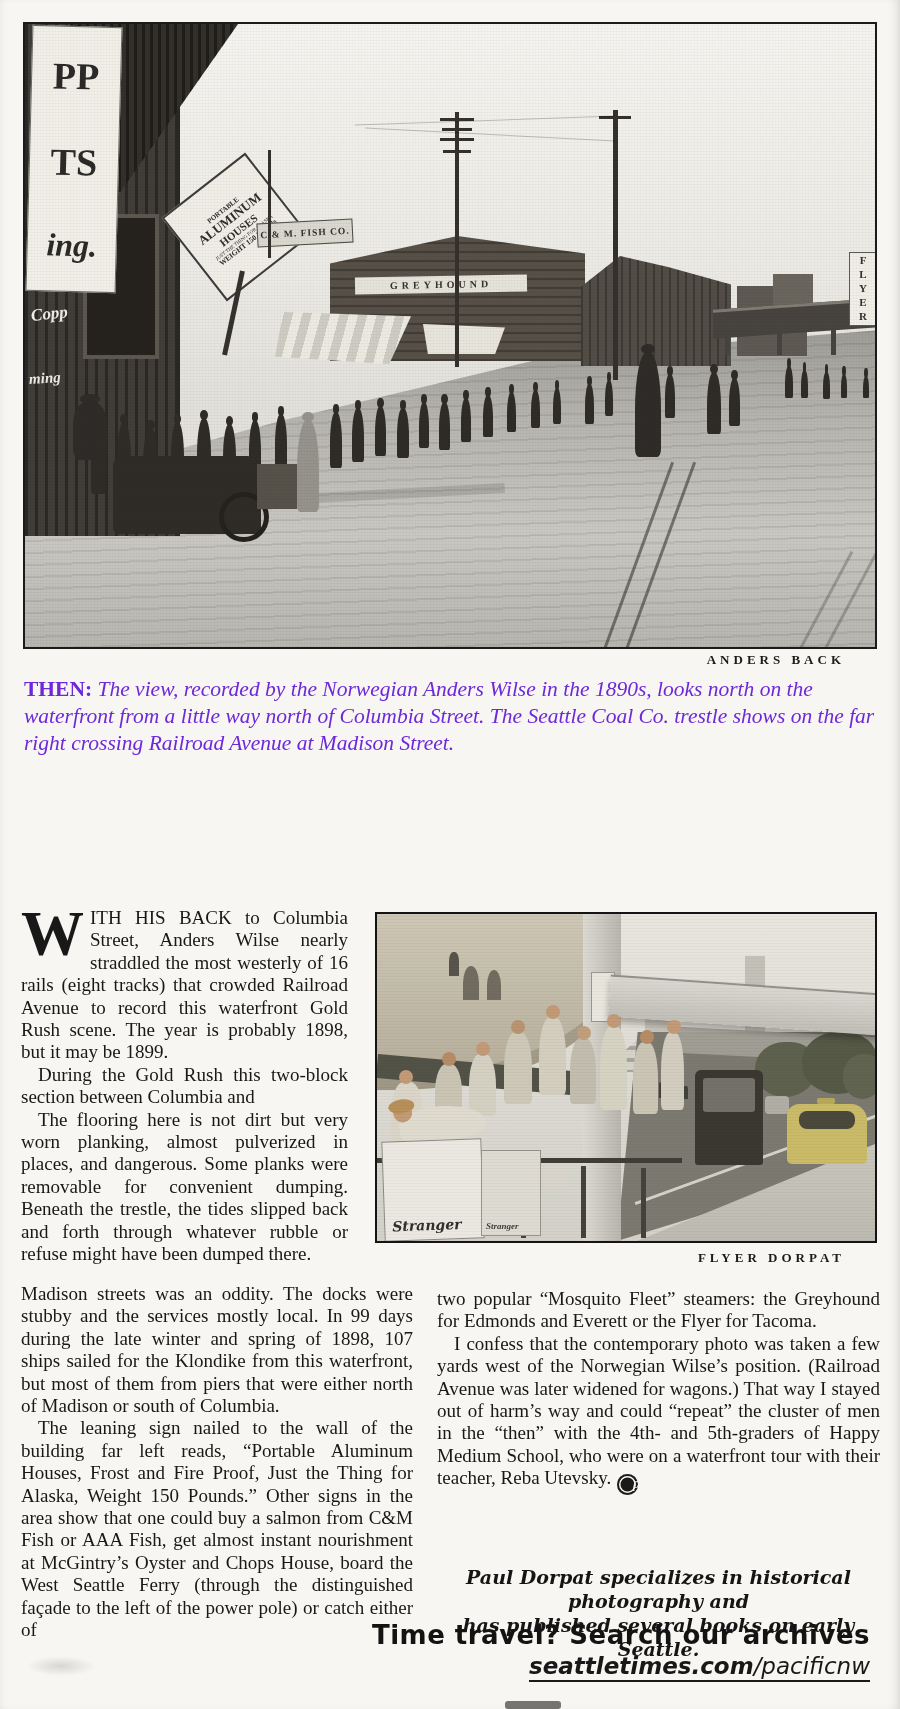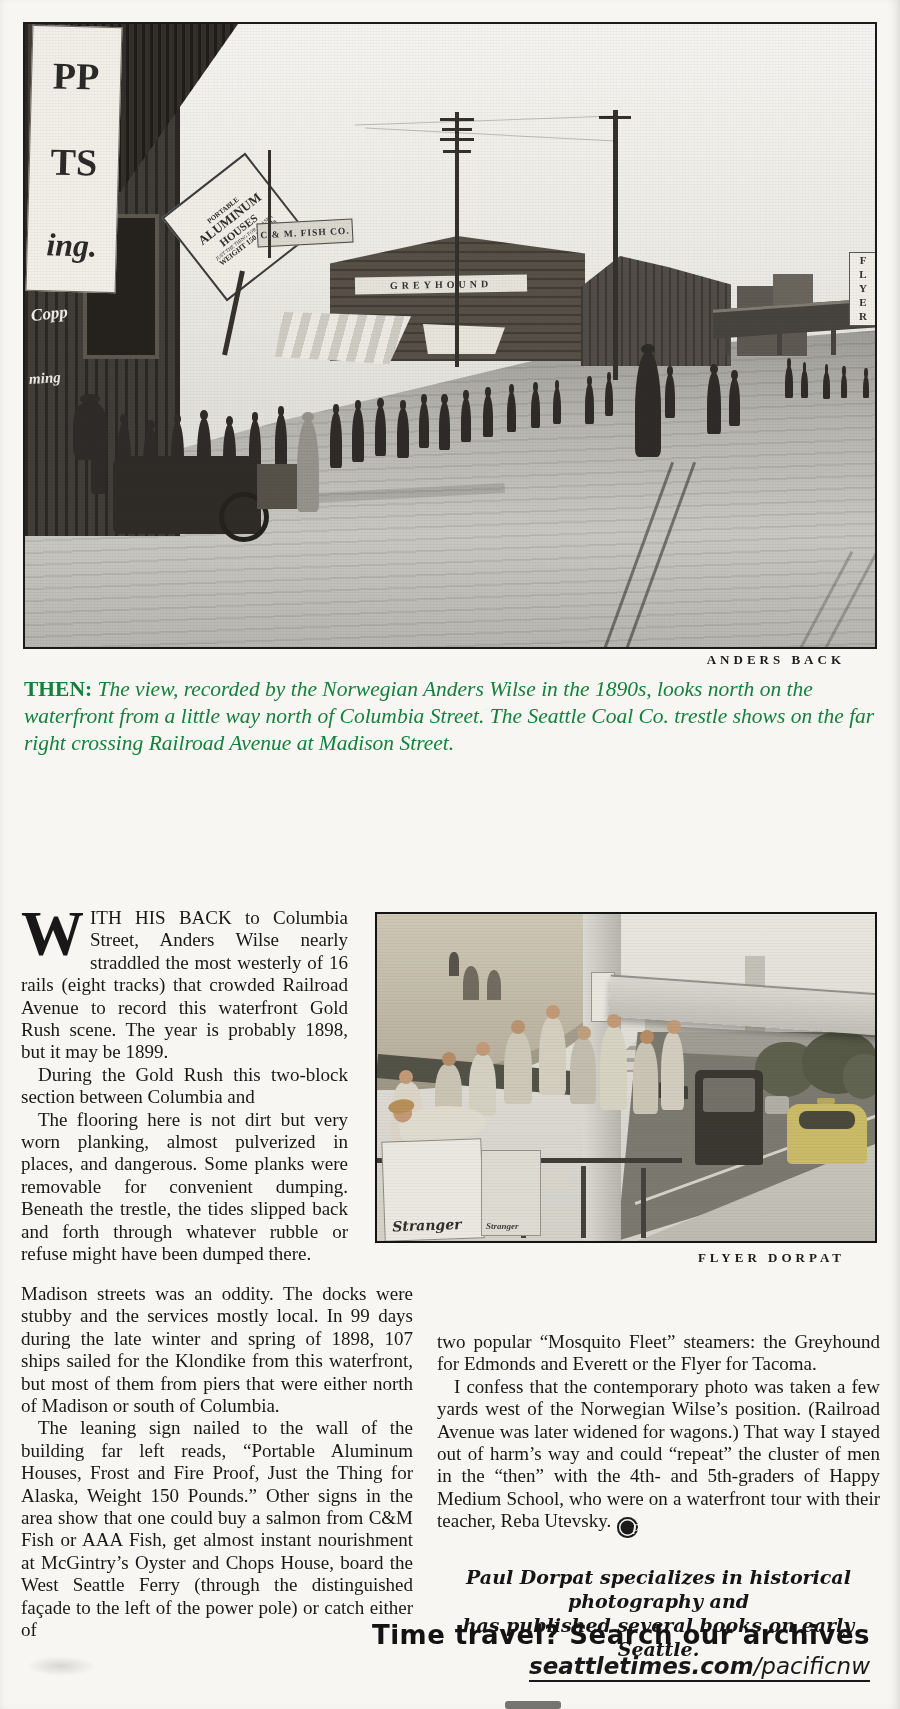--- a/index.html
+++ b/index.html
@@ -74,34 +74,34 @@
   .mast-title{font-family:"DejaVu Serif",serif;font-weight:bold;font-size:41px;color:#161616;
       letter-spacing:1px;-webkit-text-stroke:1.3px #161616;}
   .mast-byline{font-family:"Liberation Serif",serif;font-weight:bold;font-style:italic;font-size:25px;
       color:#161616;margin-left:12px;}
 
   
   .credit{position:absolute;font-size:13px;font-weight:bold;letter-spacing:4px;color:#1c1c1c;
       font-family:"Liberation Serif",serif;}
   .credit-then{top:652px;right:55px;}
   .credit-now{top:1250px;right:55px;}
-  .caption{position:absolute;left:24px;top:676px;width:856px;font-size:21.5px;line-height:27px;color:#15803d;}
+  .caption{position:absolute;left:24px;top:676px;width:856px;font-size:21.5px;line-height:27px;color:#6d28d9;}
   .caption .cap-label{font-weight:bold;font-style:normal;}
   .caption i{font-style:italic;}
   .caption p{margin:0;}
   .headline{position:absolute;left:12px;top:814px;width:876px;margin:0;font-size:77px;line-height:1;
       font-weight:bold;letter-spacing:-1px;color:#131313;font-family:"Liberation Serif",serif;}
 
   
   .col{position:absolute;font-size:19px;line-height:22.4px;text-align:justify;color:#181818;}
   .col p{margin:0;}
   .col p.indent{text-indent:17px;}
   .colA{left:21px;top:907px;width:327px;}
   .colB{left:21px;top:1283px;width:392px;}
-  .colC{left:437px;top:1288px;width:443px;margin-top:43px;}
+  .colC{left:437px;top:1288px;width:443px;}
   .dropcap{float:left;font-size:63px;line-height:48px;font-weight:bold;padding:3px 6px 0 0;}
   .endmark{display:inline-flex;width:21px;height:21px;border-radius:50%;background:#1a1a1a;color:#f6f5f1;
       align-items:center;justify-content:center;font-style:italic;font-size:14px;vertical-align:-4px;margin-left:6px;
       box-shadow:inset 0 0 0 2px #1a1a1a, inset 0 0 0 3.5px #f6f5f1;}
 
   
   .now-photo{position:absolute;left:375px;top:912px;width:498px;height:327px;border:2px solid #141414;
       background:linear-gradient(180deg,#eceae5 0%,#e0ded7 55%,#d6d4cd 100%);overflow:hidden;}
   .now-photo::after{content:'';position:absolute;inset:0;pointer-events:none;
       background:repeating-linear-gradient(0deg,rgba(0,0,0,.03) 0 1px,transparent 1px 3px),rgba(160,150,120,.05);}

